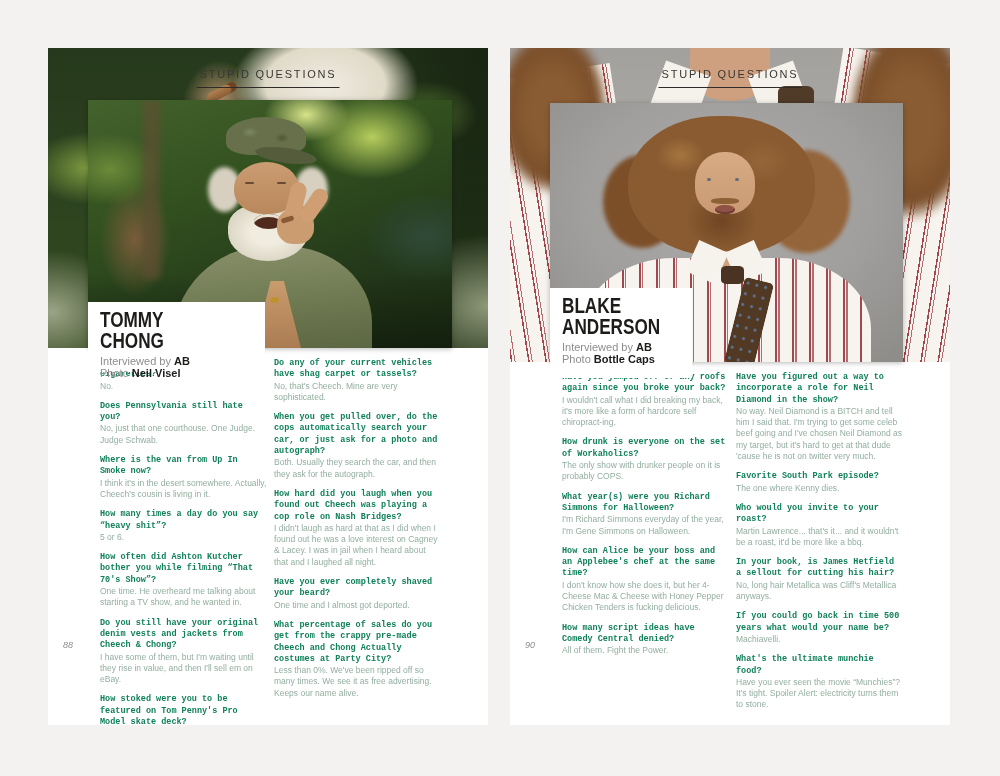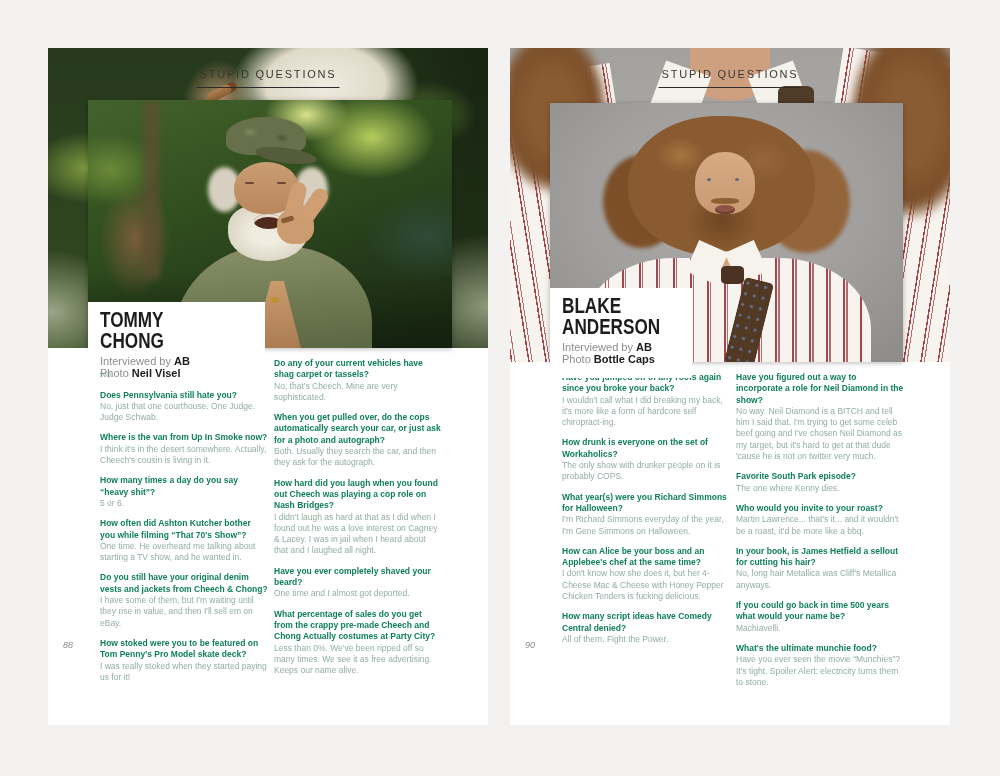--- a/index.html
+++ b/index.html
@@ -133,21 +133,21 @@
     letter-spacing:0;white-space:pre-line;transform:scaleX(0.78);transform-origin:0 0;margin-bottom:5px;}
   .byline{font-size:11px;line-height:11.5px;color:var(--label-gray);}
   .byline b{color:var(--headline-black);}
 
   
   .col{position:absolute;width:168px;z-index:4;}
   .page.left .col{top:310px;} .page.right .col{top:324px;}
   .col.one{left:52px;} .col.two{left:226px;}
   .qa{margin-bottom:9px;}
   .qa p{font-size:8.5px;line-height:11.3px;}
-  .qa .q{font-weight:bold;color:var(--question-green);}
+  .qa .q{font-weight:bold;color:var(--question-green);font-family:Liberation Mono, monospace;}
   .qa .a{color:var(--answer-green);}
 
   .page-number{position:absolute;left:15px;top:592px;font-size:9px;color:var(--page-number-gray);z-index:4;font-style:italic;}
 </style>
 </head>
 <body>
 
 <div class="spread">
 
   <div class="page left">

